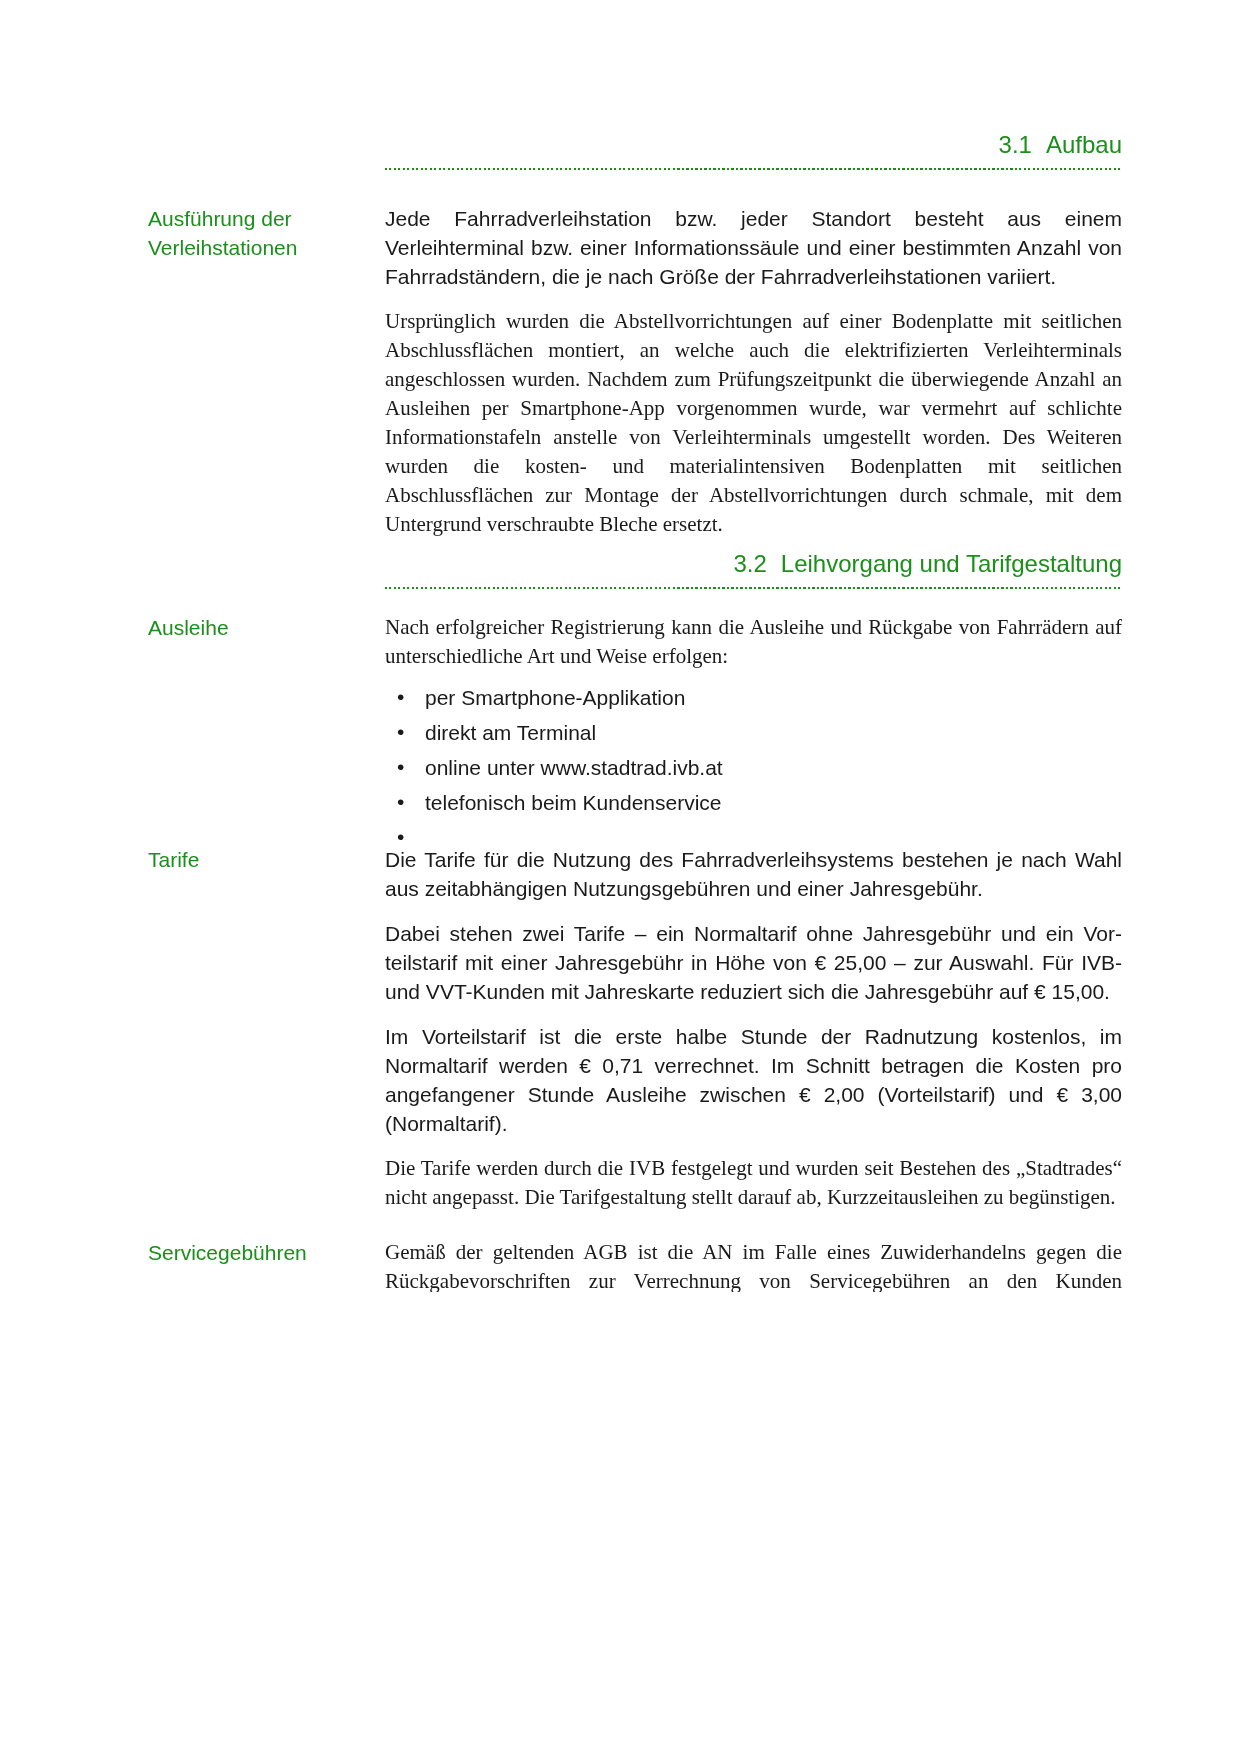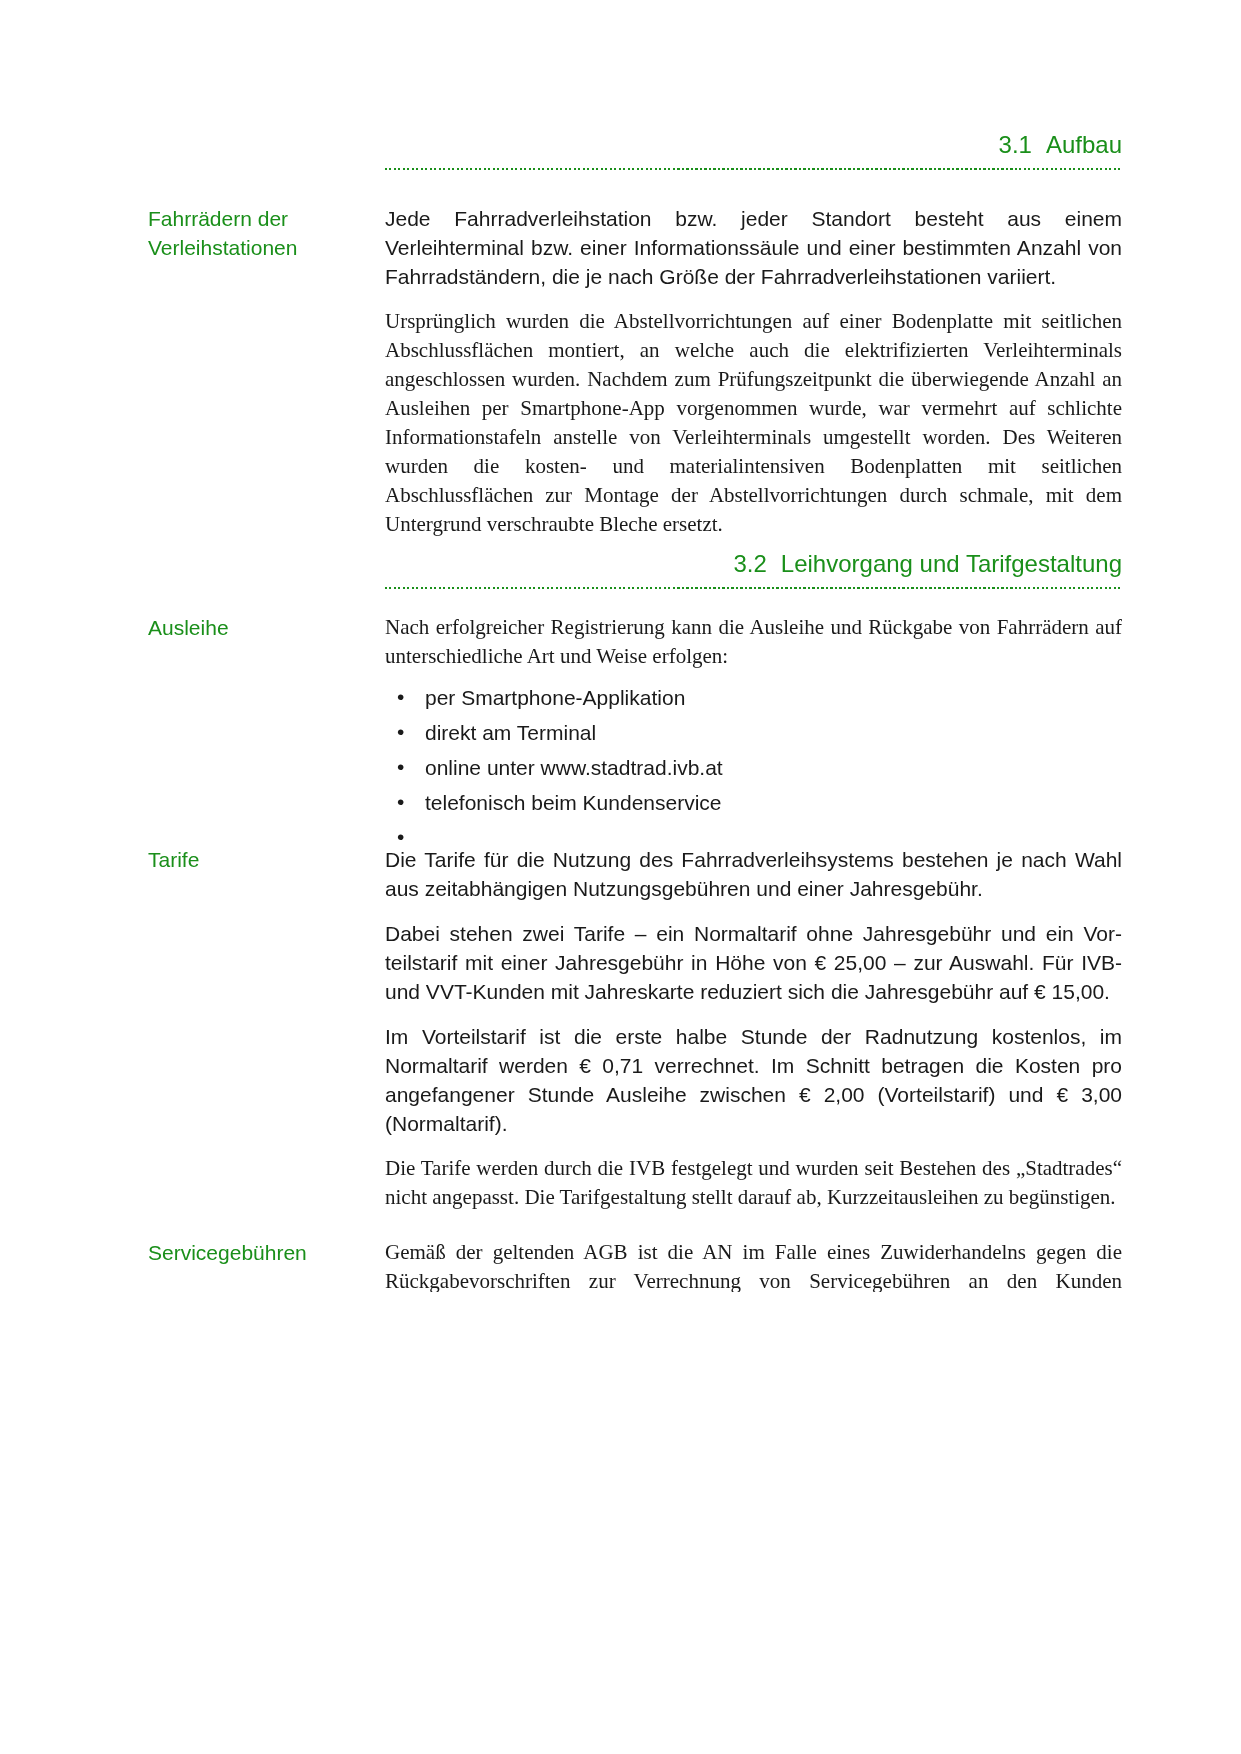--- a/index.html
+++ b/index.html
@@ -62,21 +62,21 @@
       <div></div>
       <div>
         <div class="heading">
           <span class="h-num">3.1</span><span>Aufbau</span>
         </div>
         <div class="dotted-green"></div>
       </div>
     </div>
 
     <div class="row sec">
-      <div class="margin-label">Fahrrädern der Verleihstationen</div>
+      <div class="margin-label">Ausführung der Verleihstationen</div>
       <div class="bodycol">
         <p>Jede Fahrradverleihstation bzw. jeder Standort besteht aus einem Verleihterminal bzw. einer Informationssäule und einer bestimmten Anzahl von Fahrradständern, die je nach Größe der Fahrradverleihstationen variiert.</p>
         <p class="last">Ursprünglich wurden die Abstellvorrichtungen auf einer Bodenplatte mit seitlichen Abschlussflächen montiert, an welche auch die elektrifizierten Verleihterminals angeschlossen wurden. Nachdem zum Prüfungszeitpunkt die überwiegende Anzahl an Ausleihen per Smartphone-App vorgenommen wurde, war vermehrt auf schlichte Informationstafeln anstelle von Verleihterminals umgestellt worden. Des Weiteren wurden die kosten- und materialintensiven Bodenplatten mit seitlichen Abschlussflächen zur Montage der Abstellvorrichtungen durch schmale, mit dem Untergrund verschraubte Bleche ersetzt.</p>
       </div>
     </div>
 
     <div class="row h-block h32">
       <div></div>
       <div>
         <div class="heading">

